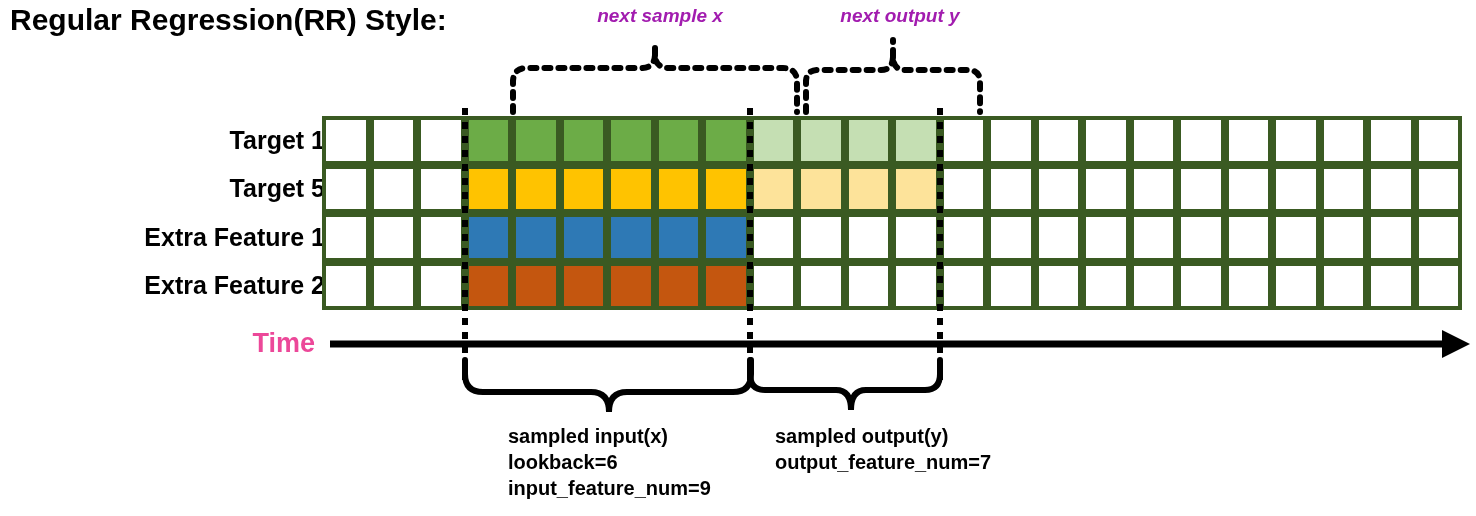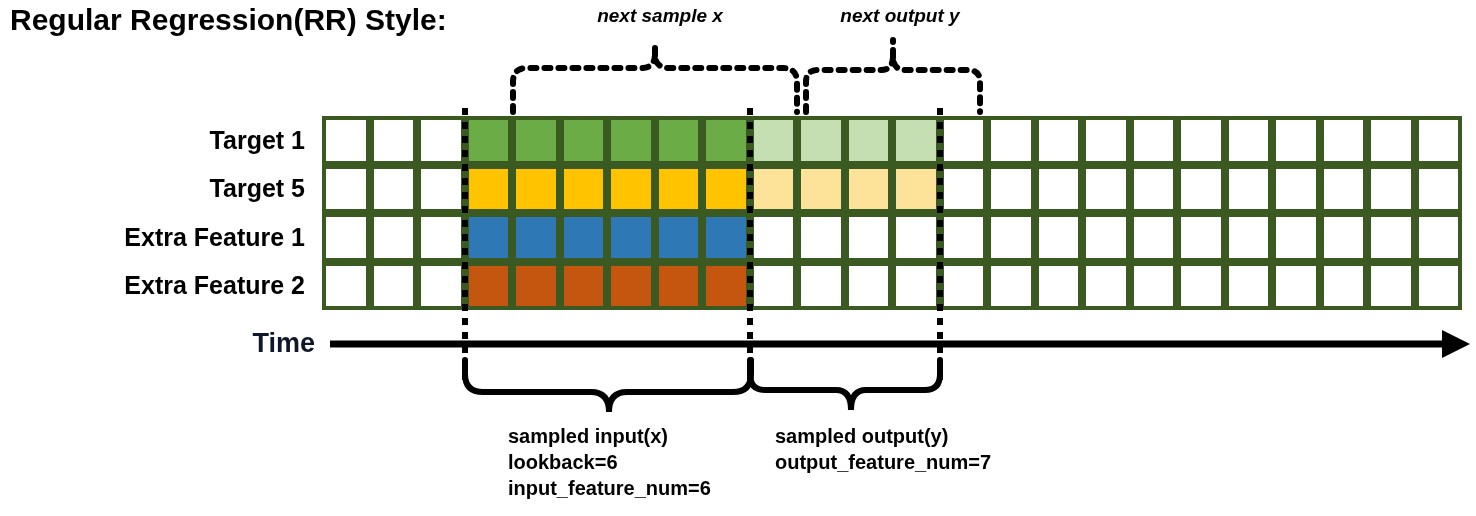--- a/index.html
+++ b/index.html
@@ -34,21 +34,21 @@
     right: 0;
     width: 300px;
     text-align: right;
     font-size: 25px;
     font-weight: 700;
     color: #000;
     white-space: nowrap;
   }
   #labels-col {
     position: absolute;
-    left: 0;
+    left: 20px;
     top: 116px;
     width: 305px;
     height: 194px;
   }
   .grid {
     position: absolute;
     left: 322px;
     top: 116px;
     width: 1140px;
     height: 194px;
@@ -68,28 +68,28 @@
     background: #ffffff;
   }
   .time-label {
     position: absolute;
     left: 20px;
     top: 328px;
     width: 295px;
     text-align: right;
     font-size: 27px;
     font-weight: 700;
-    color: #0f172a;
+    color: #ec4899;
   }
   .annot-top {
     position: absolute;
     font-size: 19px;
     font-style: italic;
     font-weight: 600;
-    color: #000000;
+    color: #a21caf;
     white-space: nowrap;
     text-align: center;
   }
   .annot-bottom {
     position: absolute;
     font-size: 20px;
     font-weight: 600;
     color: #000;
     white-space: nowrap;
     line-height: 26px;
@@ -224,21 +224,21 @@
     </div>
 
   <div class="time-label">Time</div>
 
   <div class="annot-top" id="annot-x" style="left:520px; top:5px; width:280px;">next sample x</div>
   <div class="annot-top" id="annot-y" style="left:760px; top:5px; width:280px;">next output y</div>
 
   <div class="annot-bottom" style="left:508px; top:423px;">
     <div>sampled input(x)</div>
     <div>lookback=6</div>
-    <div>input_feature_num=6</div>
+    <div>input_feature_num=9</div>
   </div>
 
   <div class="annot-bottom" style="left:775px; top:423px;">
     <div>sampled output(y)</div>
     <div>output_feature_num=7</div>
   </div>
 
   <svg class="overlay" viewBox="0 0 1476 516">
 
     <g>

